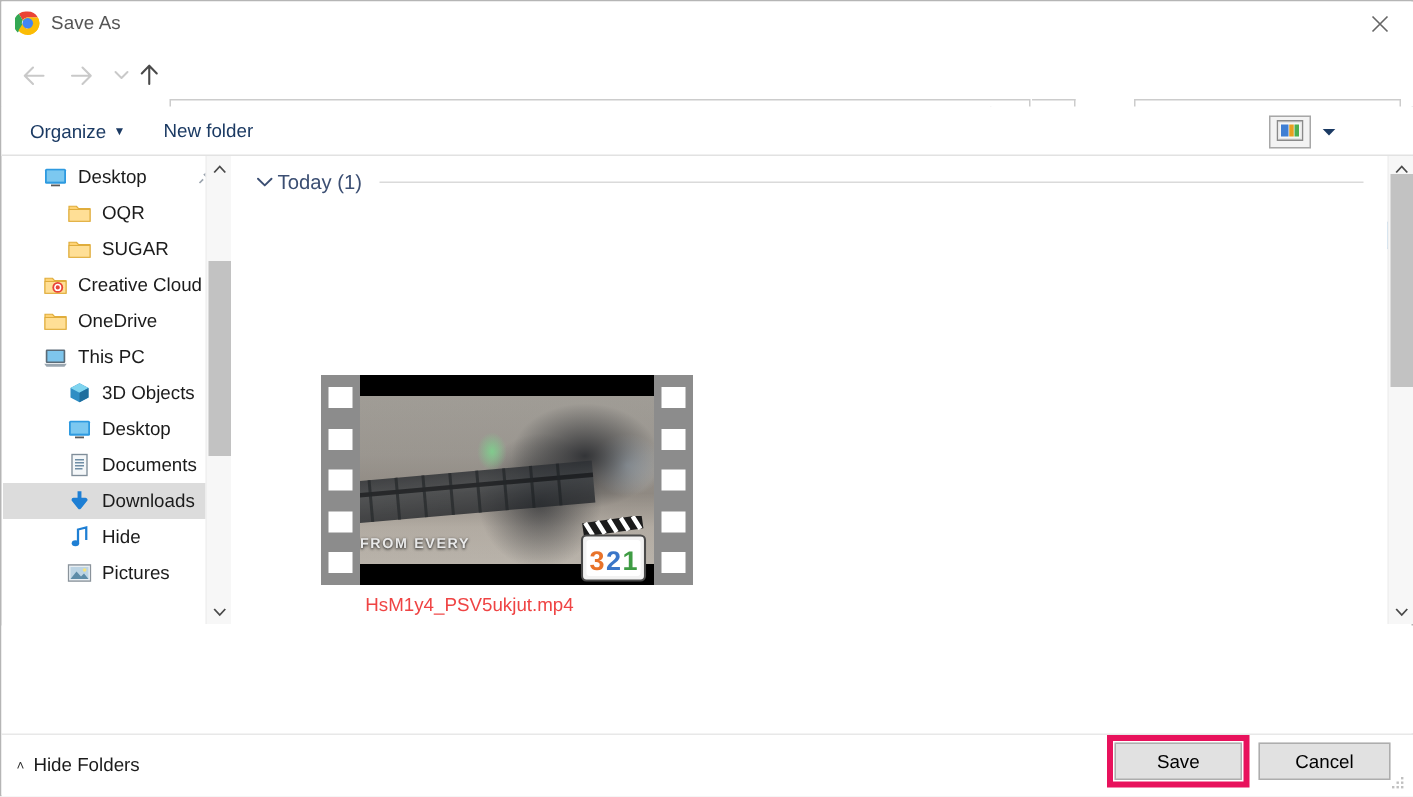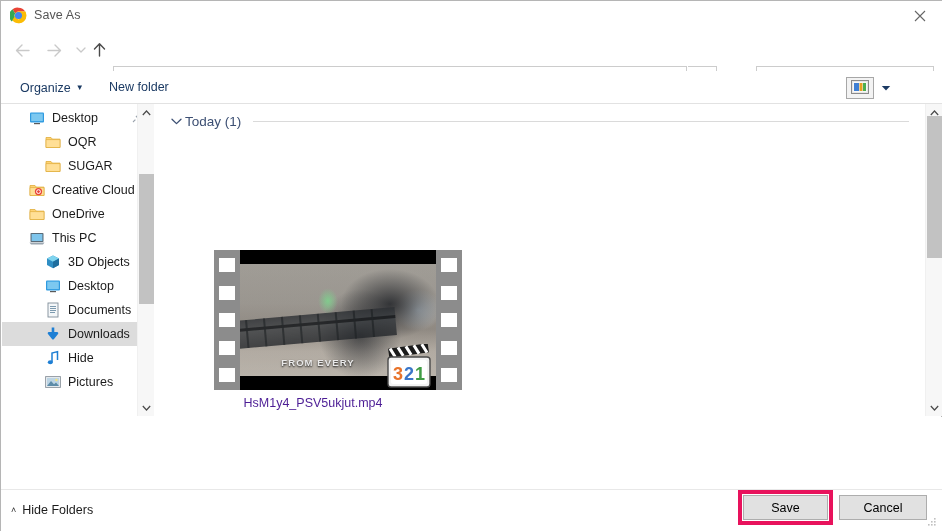--- a/index.html
+++ b/index.html
@@ -137,28 +137,28 @@
     background:linear-gradient(180deg, rgba(45,48,52,.88) 0%, rgba(58,62,66,.8) 40%, rgba(35,38,42,.85) 100%);
     transform:rotate(-5deg); opacity:.92;
   }
   .bridge::before {
     content:""; position:absolute; left:0; top:8px; width:100%; height:3px; background:rgba(20,22,25,.8);
   }
   .truss { position:absolute; top:0; width:2px; height:28px; background:rgba(30,33,36,.75); }
   .glow { position:absolute; left:78px; top:24px; width:20px; height:26px;
     background:radial-gradient(ellipse at center, rgba(120,220,140,.75), rgba(90,180,110,0) 70%); }
   .sub {
-    position:absolute; left:0; bottom:8px; width:156px; text-align:center;
+    position:absolute; left:0; bottom:8px; width:156px; 
     font-family:"Liberation Sans", sans-serif; font-size:9.5px; font-weight:bold;
     color:#e9e9e9; letter-spacing:1.1px; text-shadow:0 1px 2px rgba(0,0,0,.9);
   }
   .mpc-icon { position:absolute; left:192px; top:100px; width:56px; height:46px; }
   .file-caption {
     position:absolute; left:0; top:152px; width:260px; text-align:center;
-    font-size:12.5px; color:#4c1d95; white-space:nowrap;
+    font-size:12.5px; color:#ef4444; white-space:nowrap;
   }
 
   
   .form-area { position:absolute; left:0; top:416px; width:942px; height:72px; background:#fff; }
 
   
   .footer { position:absolute; left:0; top:488px; width:942px; height:43px; background:#fff; border-top:1px solid #e8e8e8; }
   .hide-folders {
     position:absolute; left:10px; top:500px; height:18px; display:flex; align-items:center;
     font-size:12.5px; color:#1b1b1b; cursor:default;

